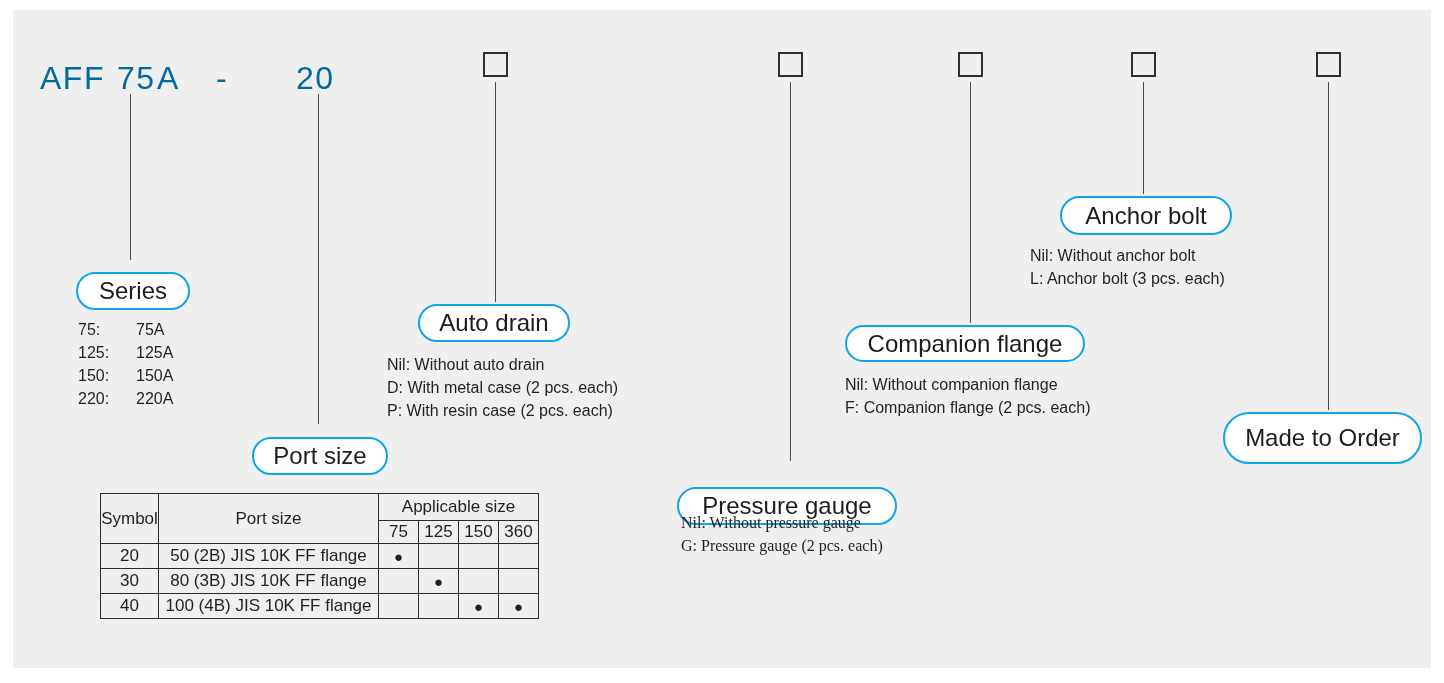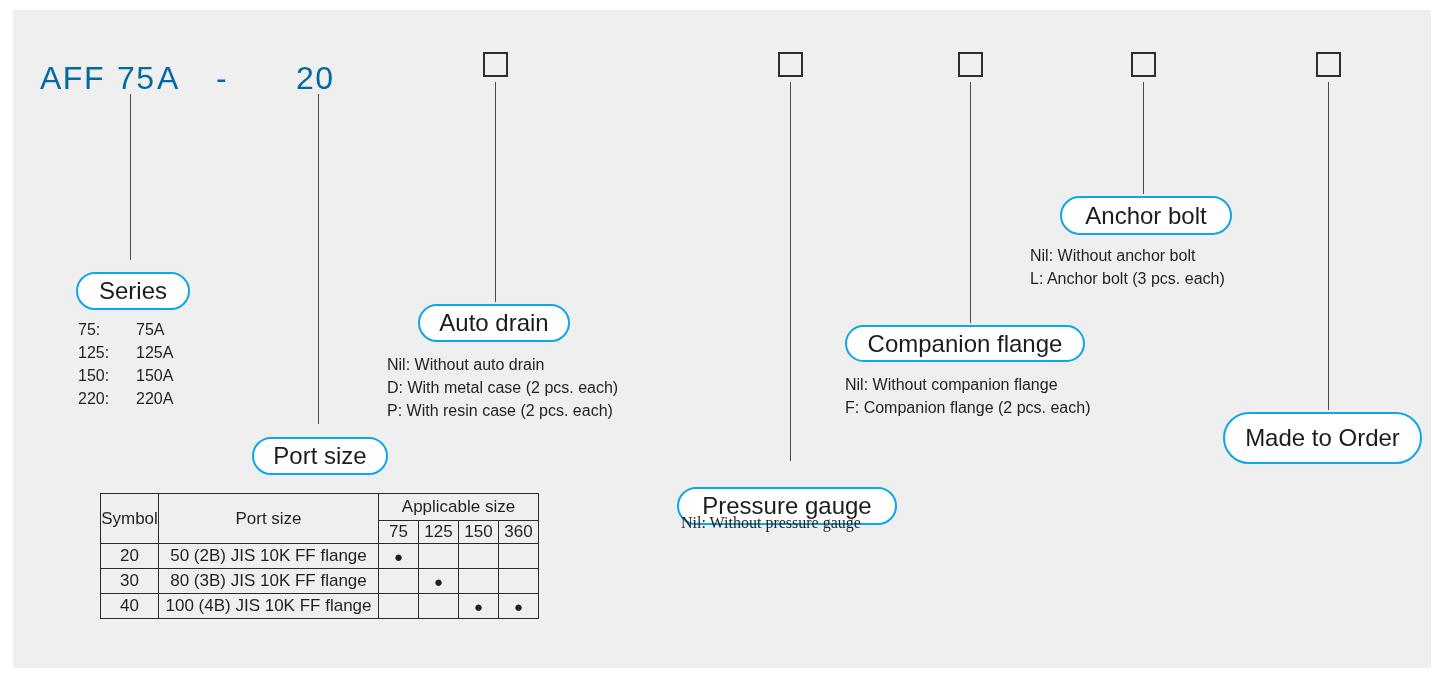--- a/index.html
+++ b/index.html
@@ -90,20 +90,21 @@
 </div>
 
 <div class="opt-list" style="left:387px;top:353px;">
   <div>Nil: Without auto drain</div>
   <div>D: With metal case (2 pcs. each)</div>
   <div>P: With resin case (2 pcs. each)</div>
 </div>
 
 <div class="opt-list" style="left:681px;top:511px;font-family:Liberation Serif, serif;">
   <div>Nil: Without pressure gauge</div>
+  <div>G: Pressure gauge (2 pcs. each)</div>
 </div>
 
 <div class="opt-list" style="left:845px;top:373px;">
   <div>Nil: Without companion flange</div>
   <div>F: Companion flange (2 pcs. each)</div>
 </div>
 
 <div class="opt-list" style="left:1030px;top:244px;">
   <div>Nil: Without anchor bolt</div>
   <div>L: Anchor bolt (3 pcs. each)</div>

